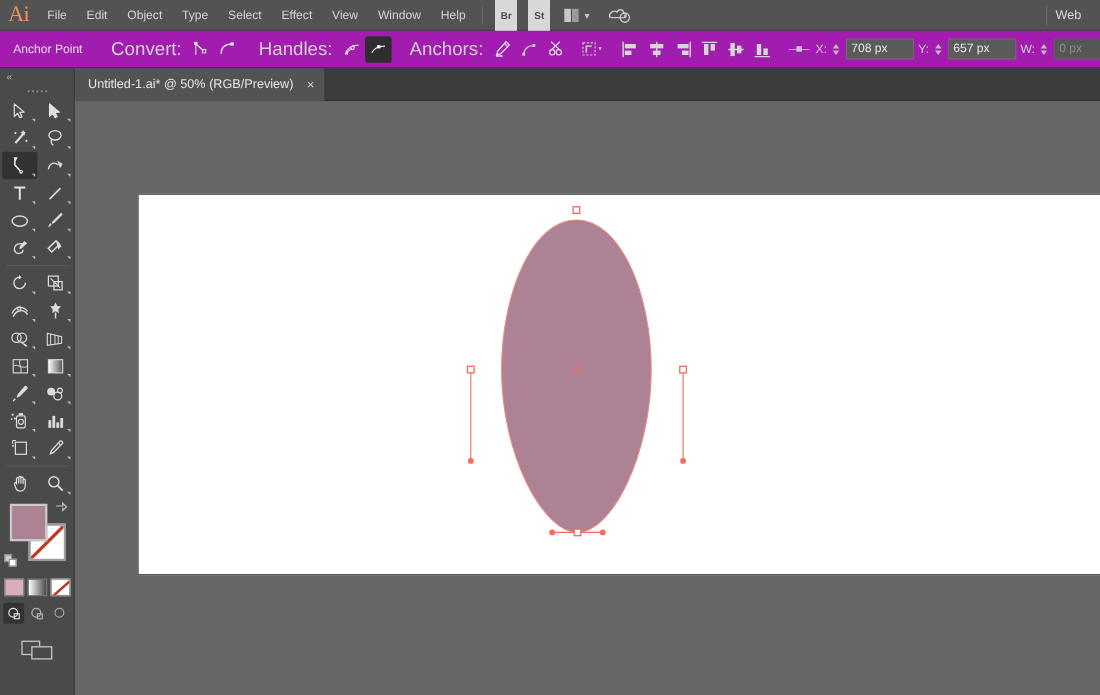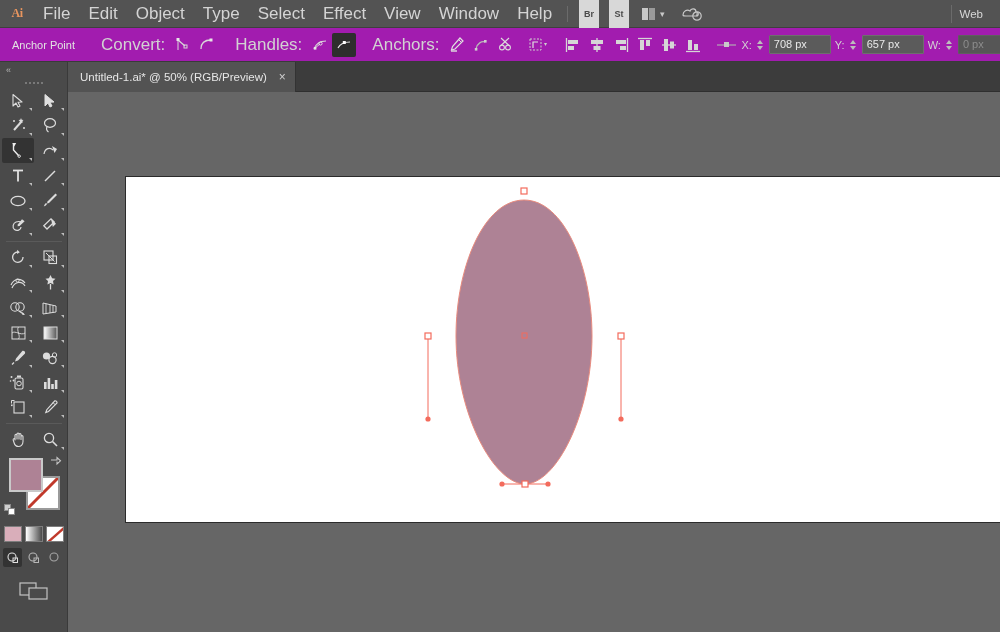--- a/index.html
+++ b/index.html
@@ -16,27 +16,27 @@
   
   .menubar {
     position:absolute; top:0; left:0; width:1000px; height:28px;
     background:#535353;
     display:flex; align-items:center;
     border-bottom:1px solid #3f3f3f;
   }
   .ai-logo {
     width:34px; height:28px;
     display:flex; align-items:center; justify-content:center;
-    color:#e8955f; font-weight:bold; font-size:12px;
+    color:#e8955f; font-weight:normal; font-size:20px;
     font-family:"Liberation Serif", serif;
     letter-spacing:-0.5px;
   }
   .menu-item {
     padding:0 9px; height:28px; line-height:28px;
-    color:#d4d4d4; font-size:17px; white-space:nowrap;
+    color:#d4d4d4; font-size:11px; white-space:nowrap;
   }
   .menu-sep { width:1px; height:16px; background:#6b6b6b; margin:0 6px; }
   .mini-btn {
     width:20px; height:32px; margin:0 5px;
     background:#d8d8d8; color:#4a4a4a;
     font-size:9px; font-weight:bold;
     display:flex; align-items:center; justify-content:center;
     border-radius:1px;
   }
   .arrange-btn { display:flex; align-items:center; margin:0 4px; padding:0 4px; height:20px; }

